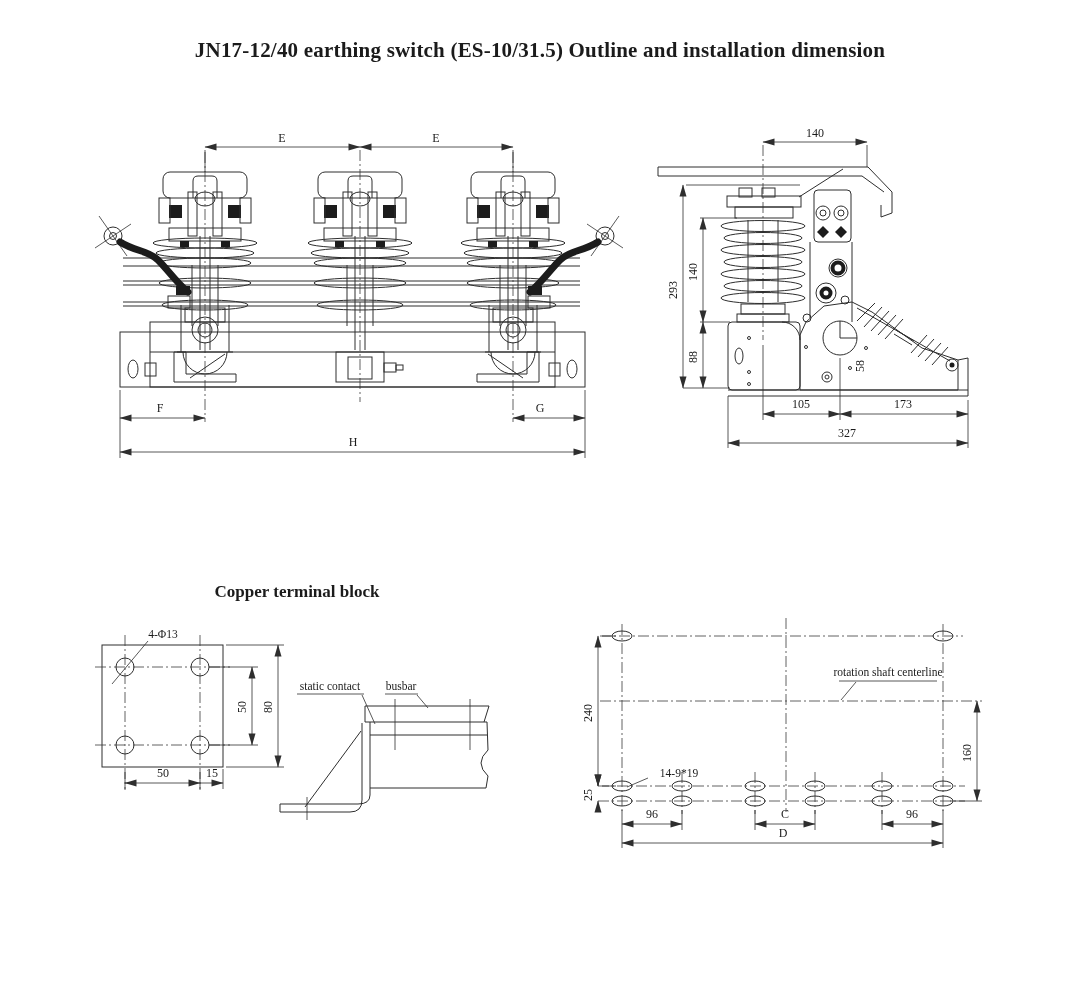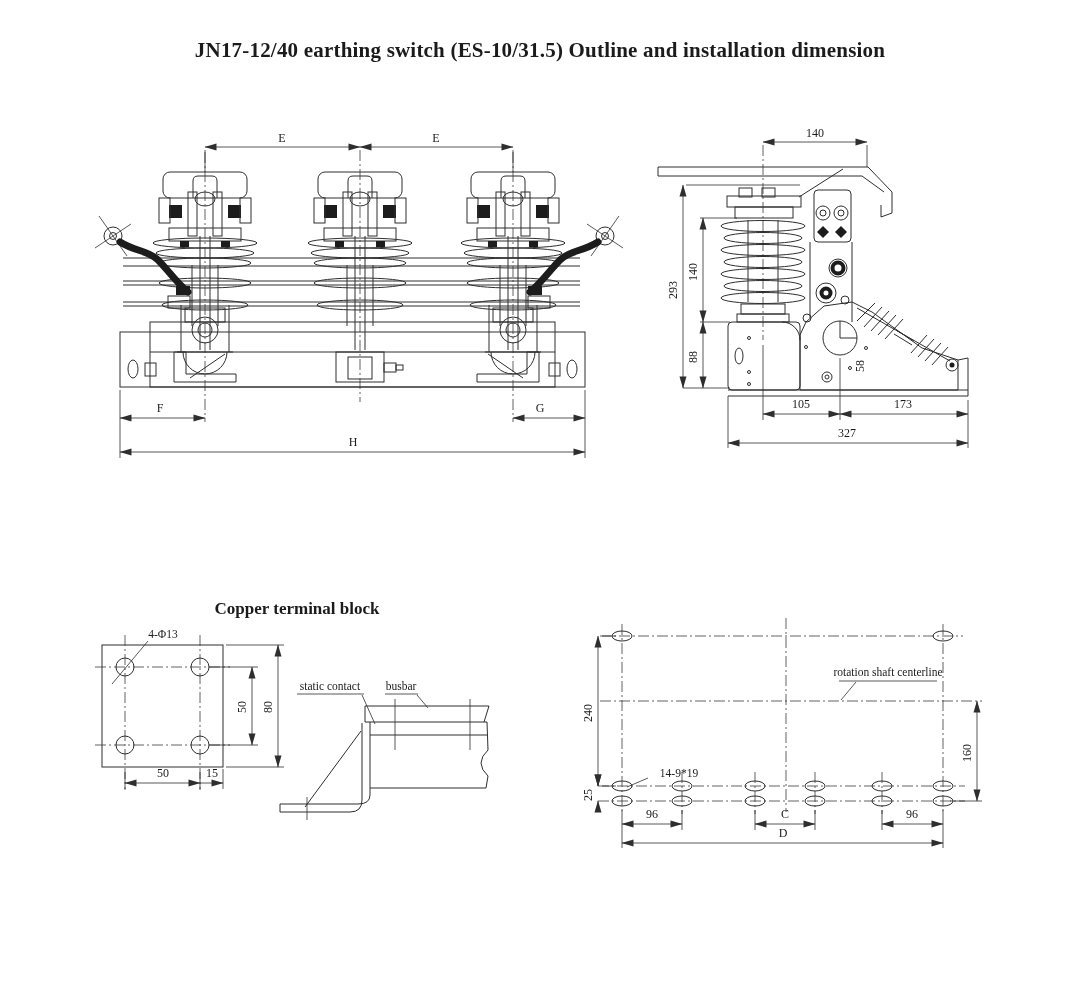--- a/index.html
+++ b/index.html
@@ -1,20 +1,20 @@
 <!DOCTYPE html>
 <html><head>
 <meta charset="utf-8">
 <style>
   html,body{margin:0;padding:0;background:#ffffff;}
   .page{position:relative;width:1080px;height:1000px;background:#fff;overflow:hidden;
         font-family:"Liberation Serif",serif;color:#1b1b1b;}
   .title{position:absolute;left:0;top:38px;width:1080px;text-align:center;
          font-size:21px;font-weight:bold;letter-spacing:0.2px;}
-  .sub{position:absolute;width:320px;text-align:center;font-size:17px;font-weight:bold;margin-top:17px;}
+  .sub{position:absolute;width:320px;text-align:center;font-size:17px;font-weight:bold;}
   #h-copper{left:137px;top:582px;}
   #h-hole{left:626px;top:582px;}
   svg{position:absolute;overflow:visible;}
   .ln{fill:none;stroke:#2e2e2e;stroke-width:1;}
   .ln2{fill:none;stroke:#2e2e2e;stroke-width:0.8;}
   .thk{fill:none;stroke:#1c1c1c;stroke-width:7;stroke-linecap:round;}
   .drk{fill:#1c1c1c;stroke:none;}
   .cl{fill:none;stroke:#3a3a3a;stroke-width:0.8;stroke-dasharray:11 3 2 3;}
   .dim{fill:none;stroke:#2e2e2e;stroke-width:0.8;}
   text.dt{font-family:"Liberation Serif",serif;font-size:12px;fill:#1b1b1b;stroke:none;}

